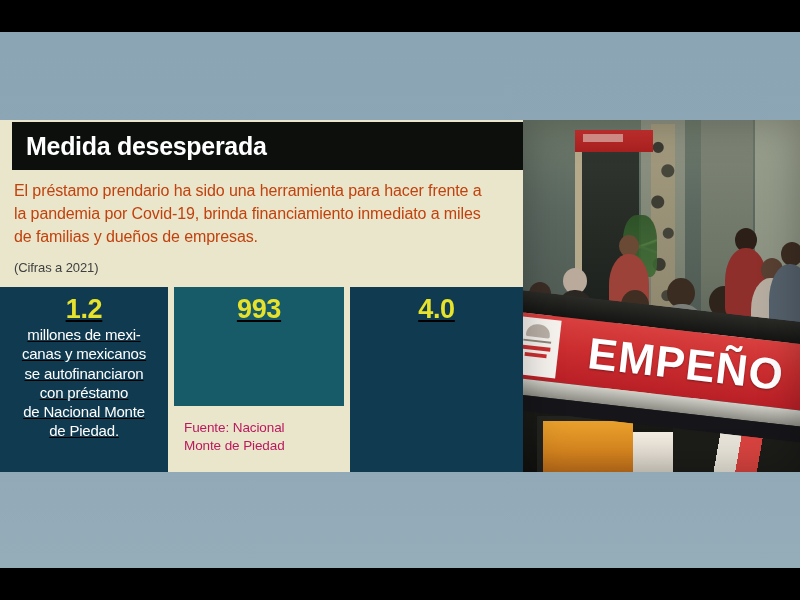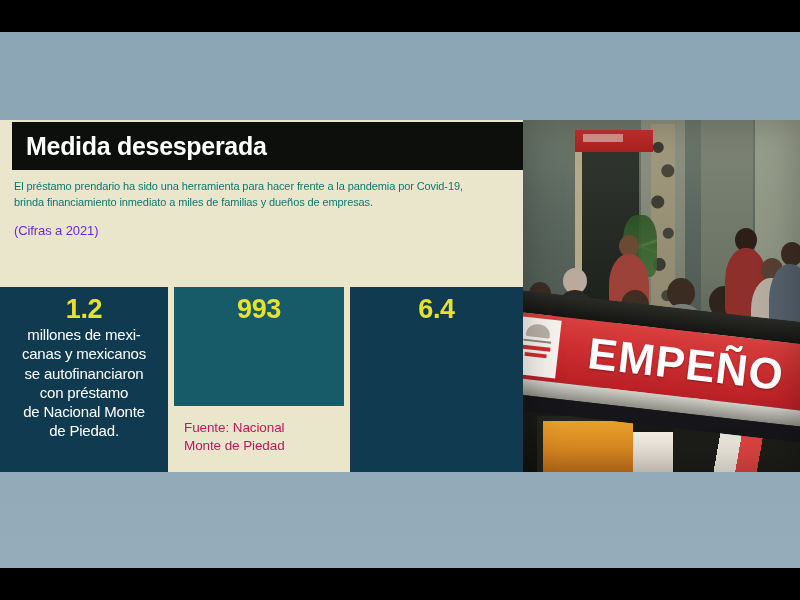--- a/index.html
+++ b/index.html
@@ -81,40 +81,41 @@
     position: absolute;
     left: 0; top: 50px;
     width: 523px;
     height: 117px;
     background: #e9e6cc;
     box-sizing: border-box;
     padding: 9px 36px 0 14px;
   }
   .lede p {
     margin: 0;
-    color: #0f766e;
-    font-size: 11px;
+    color: #c2410c;
+    font-size: 16px;
     line-height: 1.44;
     letter-spacing: -0.1px;
   }
   .lede .figures-note {
     margin-top: 11px;
     font-size: 13px;
-    color: #6d28d9;
+    color: #404040;
     letter-spacing: -0.1px;
   }
 
   
   .stats {
     position: absolute;
     left: 0; top: 167px;
     width: 523px;
     height: 185px;
     background: #e9e6cc;
     display: flex;
+    text-decoration: underline;
   }
   .stat-col {
     position: relative;
     box-sizing: border-box;
     text-align: center;
     color: #ffffff;
     padding: 8px 6px 0 6px;
     overflow: hidden;
   }
   .stat-col.c1 { width: 168px; background: #103a4f; }
@@ -377,21 +378,21 @@
           <span class="stat-num">993</span>
           <div class="source-box">
             <span>Fuente: Nacional
 Monte de Piedad</span>
           </div>
         </div>
 
         <div class="gap-b"></div>
 
         <div class="stat-col c3">
-          <span class="stat-num">6.4</span>
+          <span class="stat-num">4.0</span>
         </div>
 
       </div>
     </div>
 
     <div class="photo">
 
       <div class="ph-layer ph-wall"></div>
       <div class="ph-layer ph-right-wall"></div>
       <div class="ph-layer ph-pillar-a"></div>

